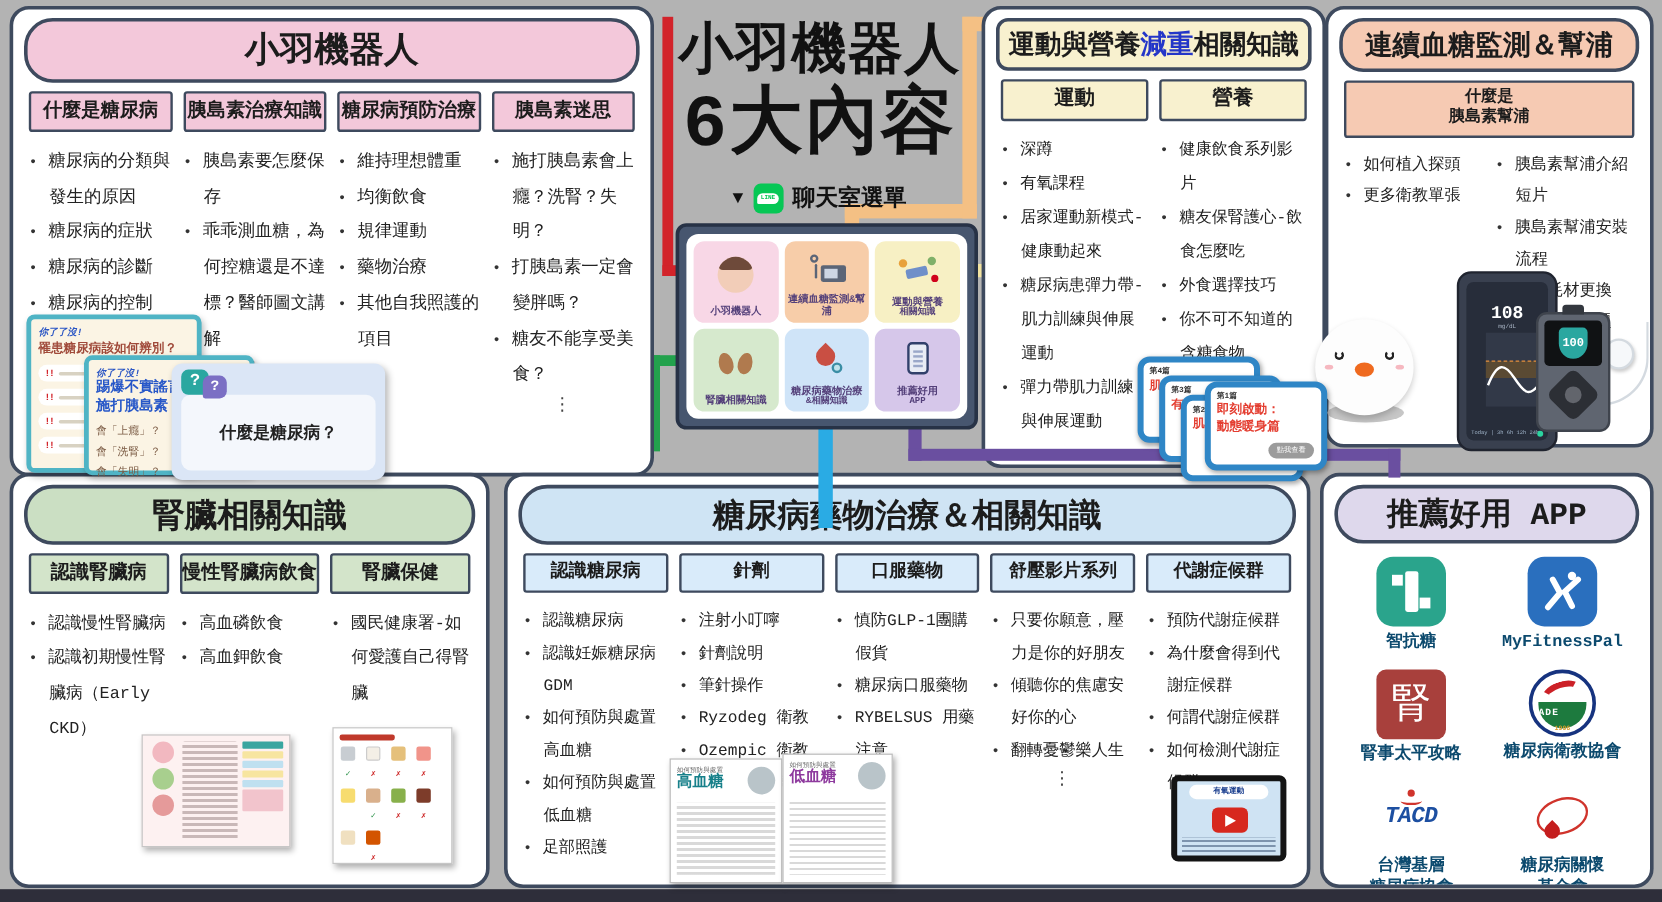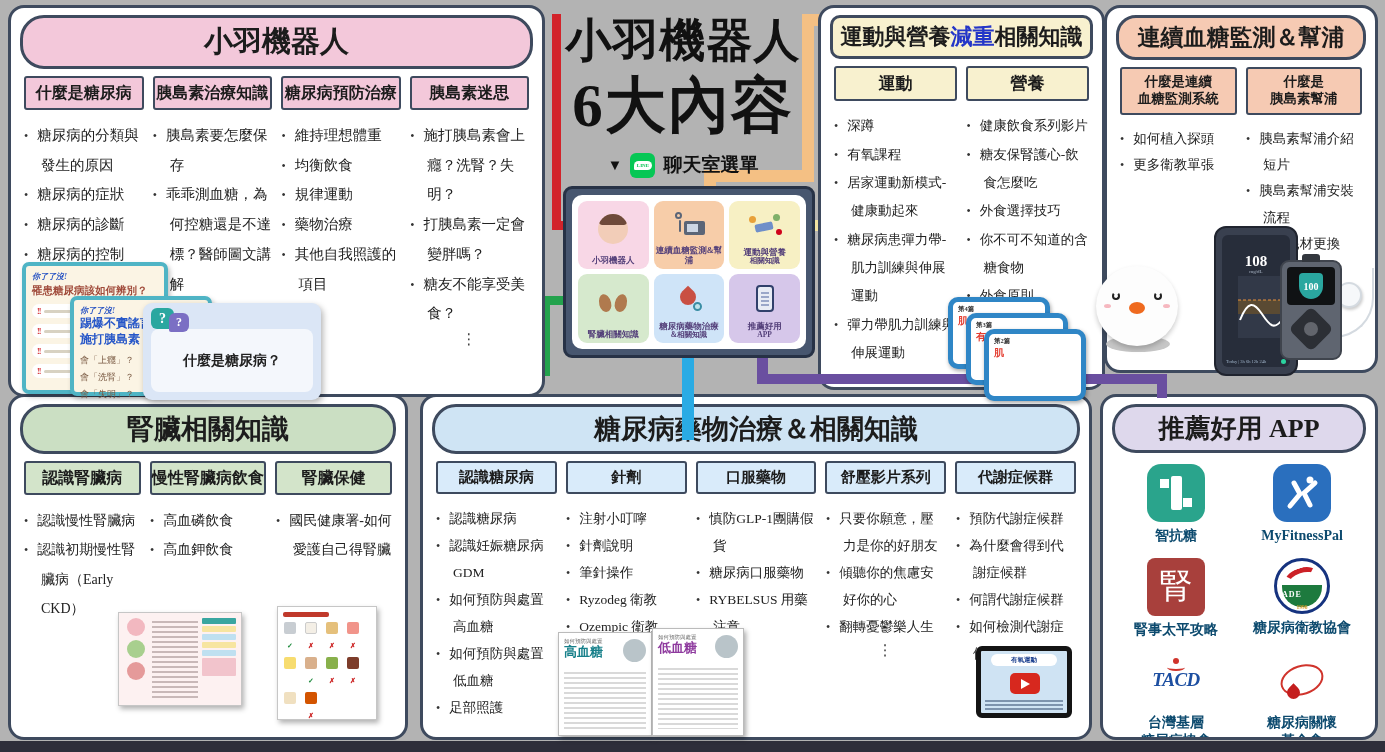--- a/index.html
+++ b/index.html
@@ -1,17 +1,17 @@
 <!DOCTYPE html>
 <html><head>
 <meta charset="utf-8">
 <style>
   * { box-sizing: border-box; margin: 0; padding: 0; }
   body { font-family: "Liberation Sans", sans-serif; background:#888; }
-  .stage { position:relative; width:1385px; height:752px; background:#b3b3b3; overflow:hidden; font-family:Liberation Serif, serif; }
+  .stage { position:relative; width:1385px; height:752px; background:#b3b3b3; overflow:hidden; font-family:Liberation Mono, monospace; }
 
   
   .box { position:absolute; background:#fff; border:3px solid #3e4a5e; border-radius:16px; overflow:hidden; z-index:2; }
   .box-header { margin:7px 9px 3px; border:3px solid #3e4a5e; border-radius:24px; text-align:center; font-weight:bold; color:#1c1c1c; padding:4px 0; }
   .tabs { display:flex; gap:9px; padding:4px 13px 2px; }
   .tab { flex:1; border:2px solid #3e4a5e; text-align:center; font-weight:bold; padding:5px 0; border-radius:3px; color:#1c1c1c; line-height:1.25; white-space:pre-line; }
   .cols { display:flex; gap:10px; padding:9px 13px 0; }
   .col { flex:1; min-width:0; }
   ul.blist { list-style:none; font-size:14px; line-height:2.0; color:#222; }
   ul.blist li { padding-left:17px; text-indent:-17px; }
@@ -403,26 +403,30 @@
     <div class="vclip">肌</div>
   </div>
   <div class="vcard" style="left:966px;top:313px;z-index:6;">
     <div class="vtag">第3篇</div>
     <div class="vclip">有</div>
   </div>
   <div class="vcard" style="left:984px;top:329px;z-index:7;">
     <div class="vtag">第2篇</div>
     <div class="vclip">肌</div>
   </div>
+  <div class="vcard" style="left:1004px;top:318px;height:74px;z-index:8;">
+    <div class="vtag">第1篇</div>
+    <div class="vtitle">即刻啟動：
+動態暖身篇</div>
+    <div class="vbtn">點我查看</div>
+  </div>
 
   <section class="box salmonbox">
     <div class="box-header">連續血糖監測＆幫浦</div>
     <div class="tabs">
-      <div class="tab">什麼是連續
-血糖監測系統</div>
       <div class="tab">什麼是
 胰島素幫浦</div>
     </div>
     <div class="cols">
       <div class="col">
           <ul class="blist">
             <li>如何植入探頭</li>
             <li>更多衛教單張</li>
           </ul>
         </div>

